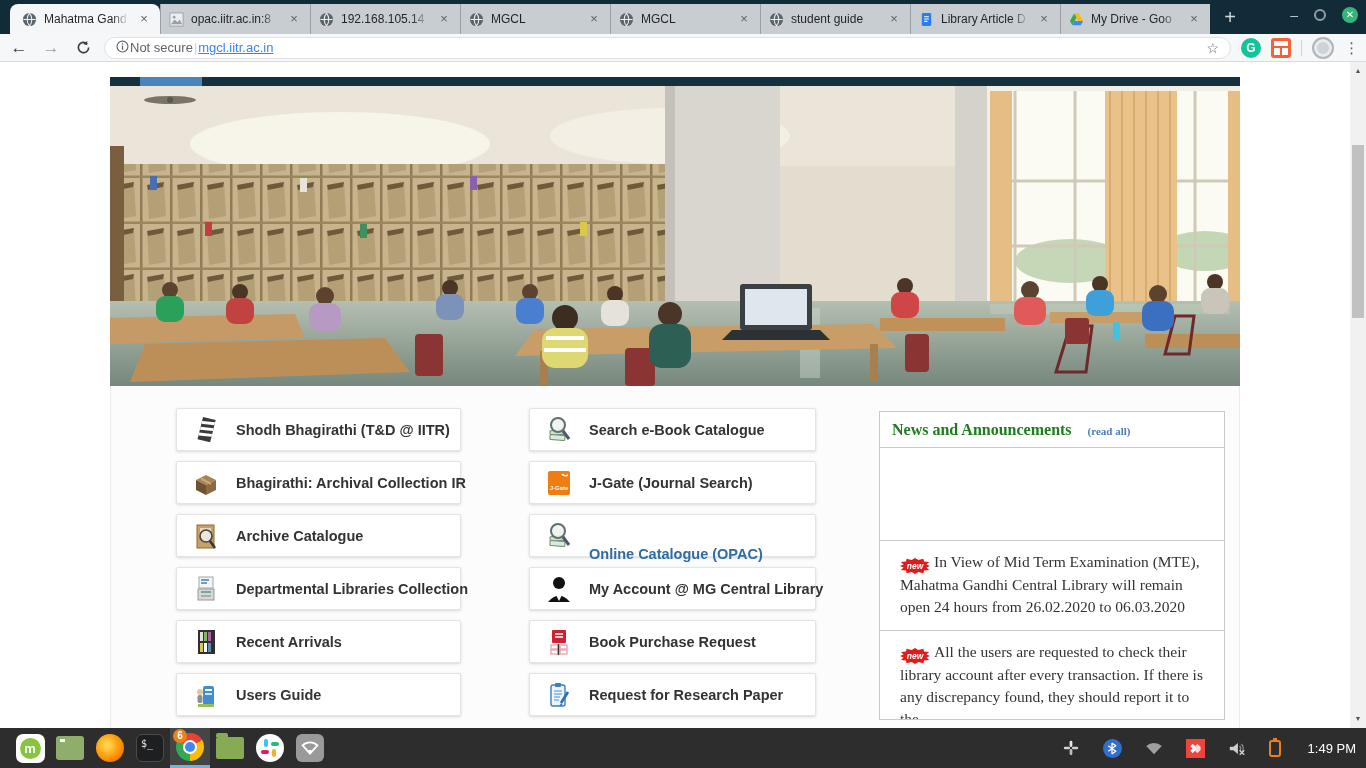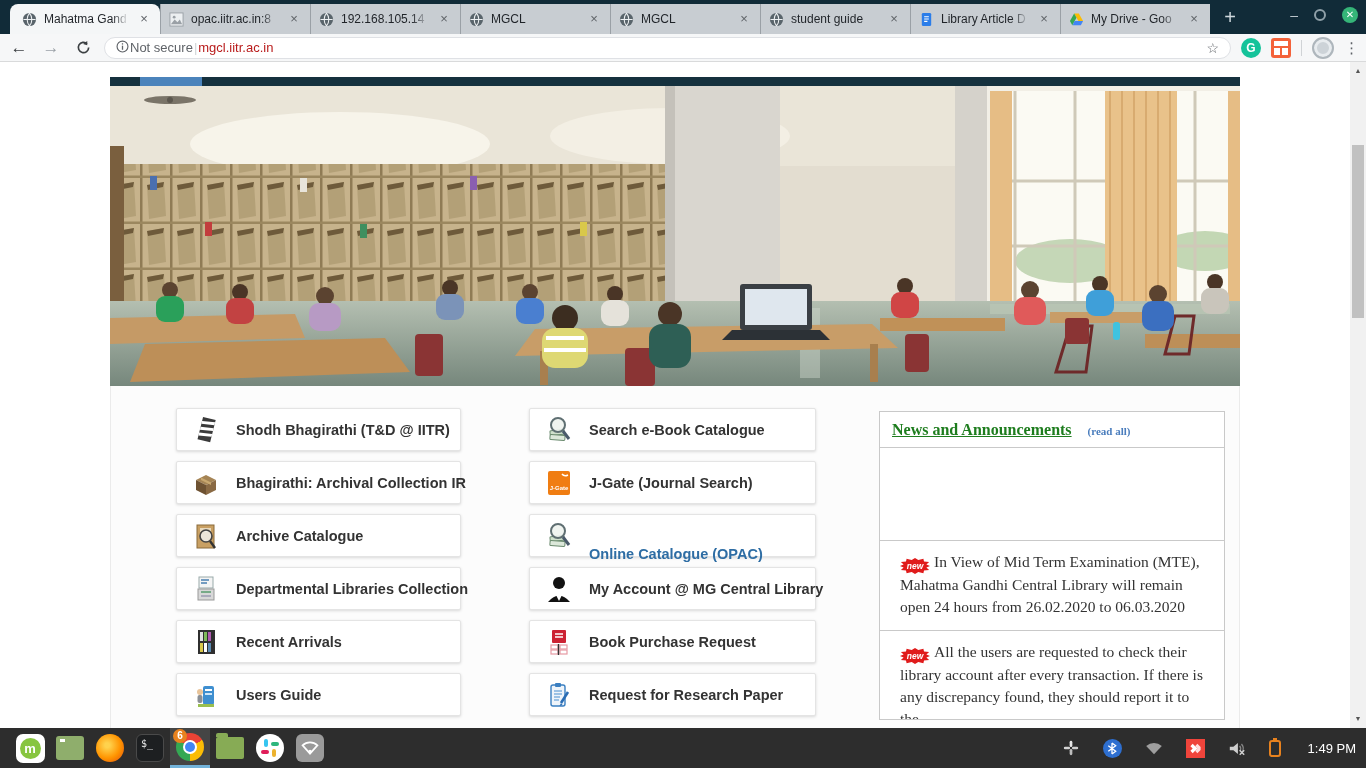--- a/index.html
+++ b/index.html
@@ -24,21 +24,21 @@
   .wc-close { width:16px; height:16px; background:#35b578; border-radius:50%; color:#fff; font-size:10px; line-height:16px; text-align:center; }
 
   .toolbar { position:absolute; top:34px; left:0; width:1366px; height:28px; background:#f6f7f8;
     border-bottom:1px solid #d9dadb; display:flex; align-items:center; padding:0 8px; gap:10px; }
   .navbtn { width:22px; height:22px; display:flex; align-items:center; justify-content:center; font-size:17px; color:#3c4043; }
   .navbtn.disabled { color:#9aa0a6; }
   .omnibox { flex:1; height:22px; background:#fff; border:1px solid #dfe1e5; border-radius:11px;
     display:flex; align-items:center; padding:0 11px; gap:1px; font-size:13px; }
   .sec-label { color:#5f6368; }
   .omni-sep { color:#d0d3d6; }
-  .url { color:#b91c1c; }
+  .url { color:#3b82f6;text-decoration:underline; }
   .star { margin-left:auto; color:#5f6368; font-size:14px; }
   .ext-grammarly { width:20px; height:20px; background:#15c39a; border-radius:50%; color:#fff; font-weight:bold;
     font-size:12px; text-align:center; line-height:20px; }
   .ext-table { width:20px; height:20px; background:#f4623a; border-radius:3px; position:relative; }
   .ext-table:before { content:""; position:absolute; left:3px; top:3px; width:14px; height:5px; background:#fff; }
   .ext-table:after { content:""; position:absolute; left:3px; top:10px; width:6px; height:7px; background:#fff; box-shadow:8px 0 0 #fff; }
   .tb-sep { width:1px; height:16px; background:#d0d3d6; }
   .avatar { width:22px; height:22px; border-radius:50%; background:#cdd3d8; border:2px solid #aeb6bc;
     box-shadow:inset 0 0 0 3px #e8ecef; }
   .kebab { color:#5f6368; font-size:15px; letter-spacing:0; width:14px; text-align:center; }
@@ -56,21 +56,21 @@
   .col-mid  { left:418px; width:287px; }
   .card { height:43px; margin-bottom:10px; background:#fff; border:1px solid #e4e4e4; border-radius:2px;
     box-shadow:0 1px 3px rgba(0,0,0,.14); display:flex; align-items:center; gap:16px; padding:0 10px 0 17px; cursor:pointer; }
   .card-icon { width:26px; height:28px; flex-shrink:0; display:inline-flex; }
   .card-label { font-size:14.5px; font-weight:bold; color:#333; white-space:nowrap; }
   .card-label.blue { color:#2e6da4;margin-top:36px; }
 
   .news { position:absolute; left:768px; top:25px; width:346px; height:309px; background:#fff;
     border:1px solid #c9c9c9; overflow:hidden; font-family:"Liberation Serif", serif; }
   .news-header { padding:9px 12px 8px; border-bottom:1px solid #c9c9c9; }
-  .news-title { color:#1e7d1e; font-weight:bold; font-size:16px;text-decoration:underline; }
+  .news-title { color:#1e7d1e; font-weight:bold; font-size:16px; }
   .news-readall { color:#4a7dbd; font-weight:bold; font-size:11px; margin-left:12px; text-decoration:none; }
   .news-blank { height:93px; border-bottom:1px solid #c9c9c9; }
   .news-item { padding:10px 14px 12px 20px; border-bottom:1px solid #c9c9c9; font-size:15.5px;
     color:#333; line-height:1.42; }
   .new-badge { display:inline-block; background:#e01b1b; color:#fff; font-size:8.5px; font-weight:bold; font-style:italic;
     width:30px; height:16px; line-height:16px; text-align:center; vertical-align:-2px; margin-right:4px;
     font-family:"Liberation Sans",sans-serif;
     clip-path:polygon(50% 0%,61% 12%,78% 5%,80% 22%,97% 25%,88% 40%,100% 50%,88% 60%,97% 75%,80% 78%,78% 95%,61% 88%,50% 100%,39% 88%,22% 95%,20% 78%,3% 75%,12% 60%,0% 50%,12% 40%,3% 25%,20% 22%,22% 5%,39% 12%); }
 
   

